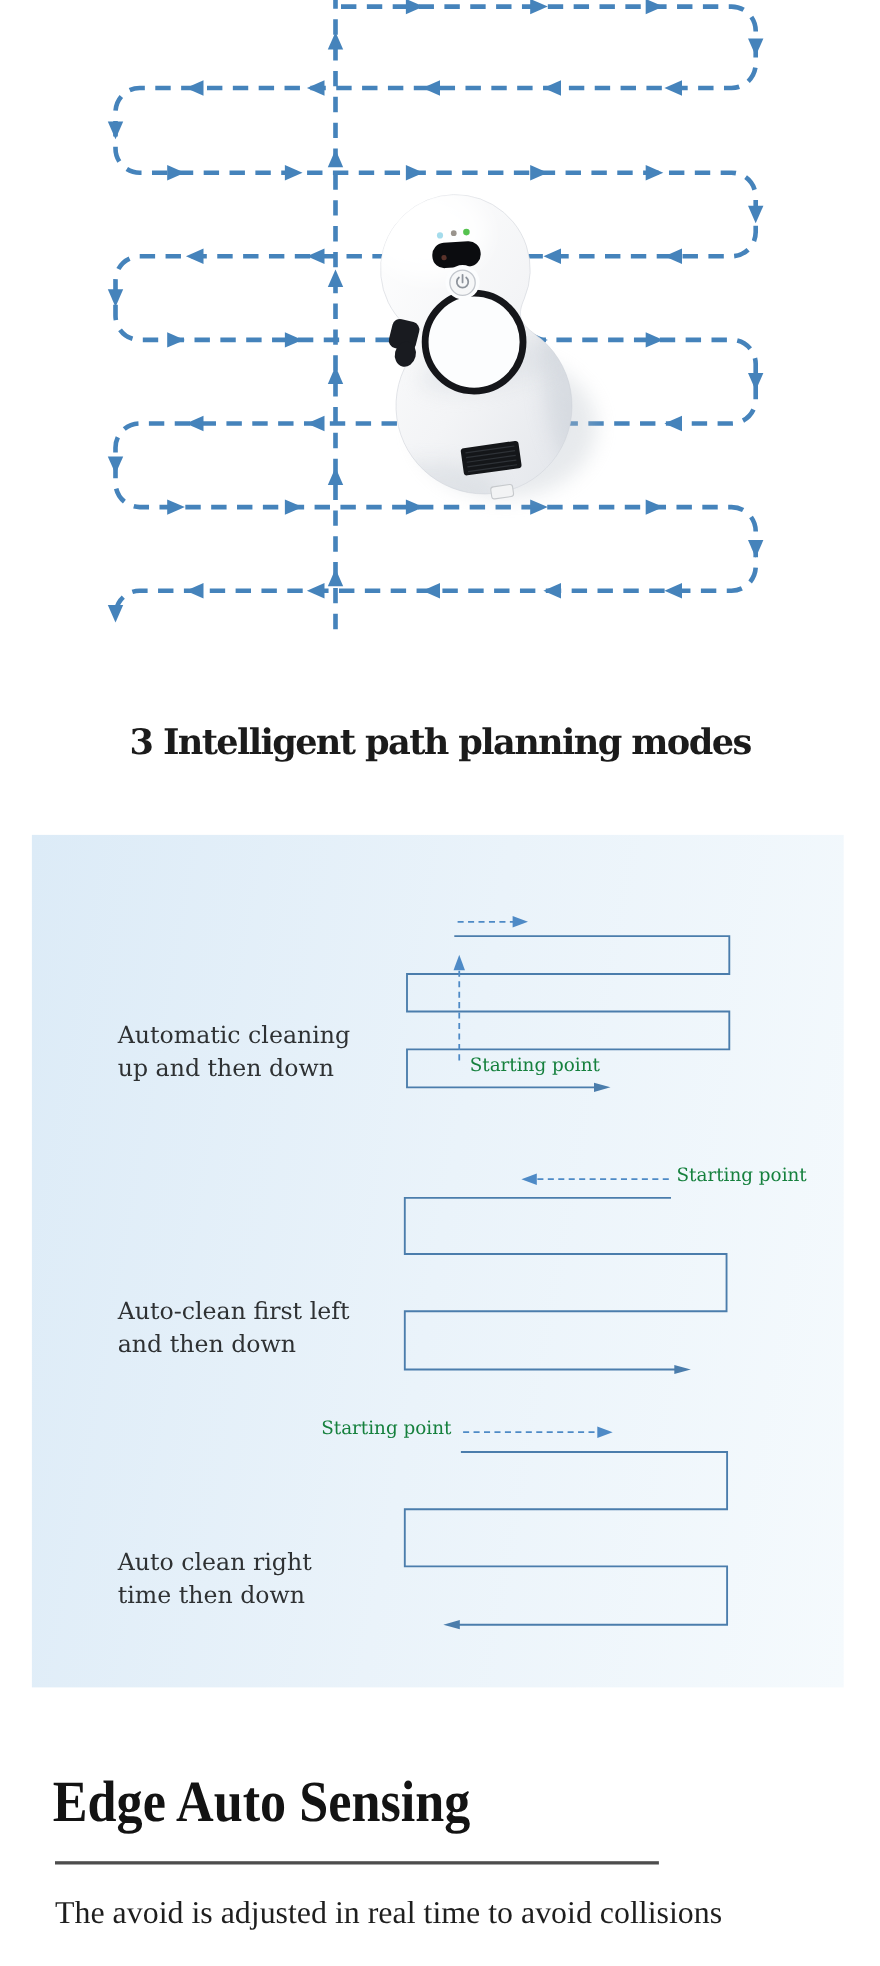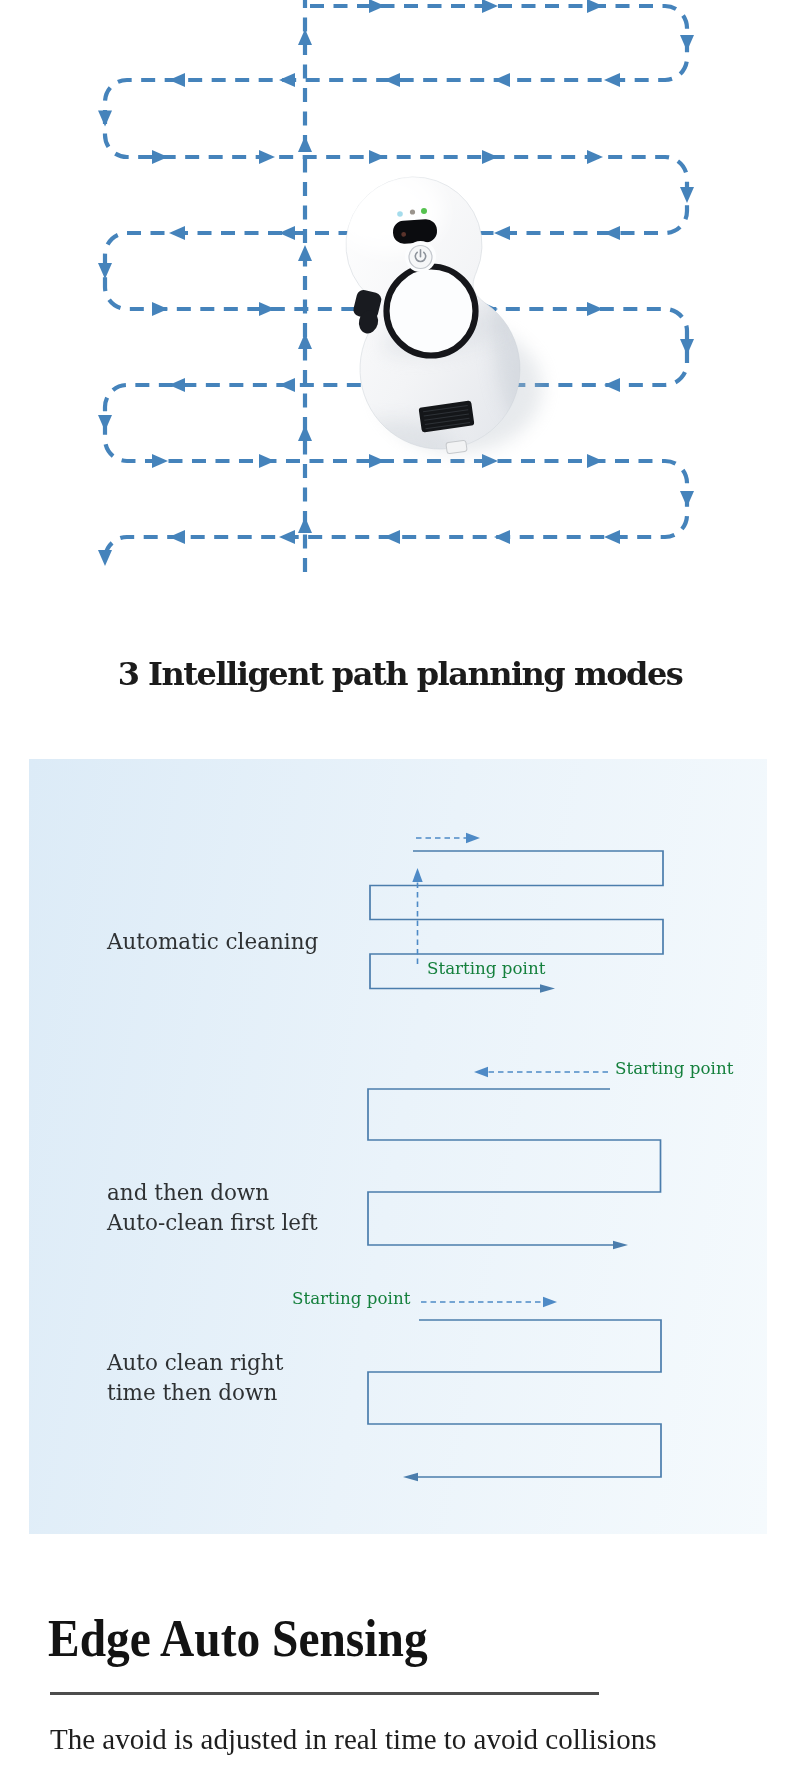--- a/index.html
+++ b/index.html
@@ -7,21 +7,21 @@
         font-family:"DejaVu Serif", serif;}
   #gfx{position:absolute;left:0;top:0;width:800px;height:1787px;pointer-events:none;}
   .panel{position:absolute;left:29px;top:759px;width:738px;height:775px;
          background:#eaf3fa;}
   .title{position:absolute;left:0;top:654px;width:800px;text-align:center;line-height:40px;
          font-size:32px;font-weight:bold;color:#1b1b1b;letter-spacing:-1.5px;}
   .mode-label{position:absolute;left:107px;font-size:21.5px;line-height:30.3px;color:#2e3133;
               letter-spacing:0px;margin-top:44px;}
   .m1{top:883px;}
   .m2{top:1134px;}
-  .m3{top:1304px;}
+  .m3{top:1362px;}
   .sp{position:absolute;font-size:16.7px;line-height:20px;color:#15803d;white-space:nowrap;
       letter-spacing:0px;}
   .sp1{left:427px;top:958px;}
   .sp2{left:615px;top:1058px;}
   .sp3{left:292px;top:1288px;}
   .edge-heading{position:absolute;left:48px;top:1608px;font-size:53px;line-height:60px;
                 font-weight:bold;color:#131313;font-family:"Liberation Serif", serif;
                 transform:scaleX(0.895);transform-origin:left top;white-space:nowrap;}
   .divider{position:absolute;left:50px;top:1692px;width:549px;height:3.4px;background:#4d4d4d;}
   .edge-body{position:absolute;left:50px;top:1723px;font-size:29px;line-height:32px;
@@ -159,24 +159,25 @@
         <polygon points="403,1477 418,1472.8 418,1481.2" fill="#4b7dac"></polygon>
         <line x1="421" y1="1302" x2="547" y2="1302" stroke="#4e8ac6" stroke-width="1.6" stroke-dasharray="5.5 4"></line>
         <polygon points="557,1302 543,1296.8 543,1307.2" fill="#4e8ac6"></polygon>
       </g>
     </svg>
 
   <div class="title">3 Intelligent path planning modes</div>
 
   <div class="mode-label m1">
     <div>Automatic cleaning</div>
+    <div>up and then down</div>
   </div>
   <div class="mode-label m2">
+    <div>Auto-clean first left</div>
     <div>and then down</div>
-    <div>Auto-clean first left</div>
   </div>
   <div class="mode-label m3">
     <div>Auto clean right</div>
     <div>time then down</div>
   </div>
 
   <div class="sp sp1">Starting point</div>
   <div class="sp sp2">Starting point</div>
   <div class="sp sp3">Starting point</div>
 

